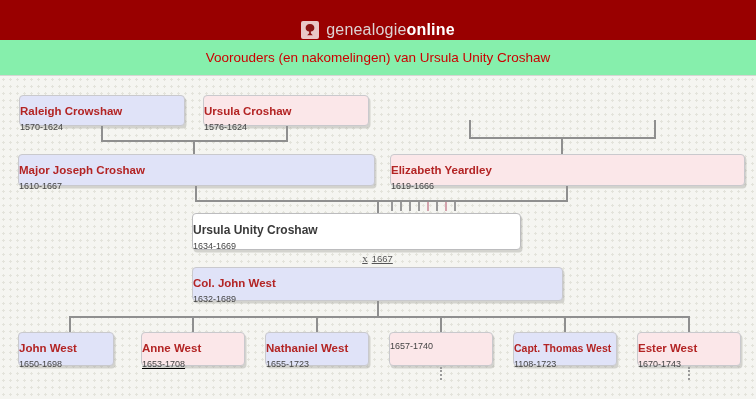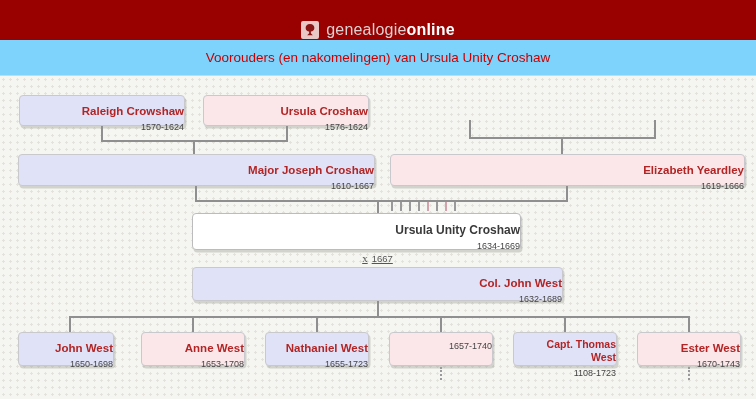--- a/index.html
+++ b/index.html
@@ -10,32 +10,32 @@
   .top-header { height:40px; background:#990000; display:flex;
     align-items:center; justify-content:center; }
   .brand { display:flex; align-items:center; gap:7px; cursor:pointer;margin-top:20px; }
   .logo-icon { width:18px; height:18px; background:rgba(255,255,255,0.78);
     border-radius:2px; display:flex; align-items:center; justify-content:center; }
   .logo-icon svg { width:14px; height:14px; }
   .brand-text { font-size:16px; color:#ddd2d2; letter-spacing:0.2px; }
   .brand-text b { color:#ffffff; font-weight:bold; }
 
   
-  .title-bar { height:36px; background:#7dd3fc; display:flex; align-items:center;
+  .title-bar { height:36px; background:#86efac; display:flex; align-items:center;
     justify-content:center; border-bottom:1px solid #d6d6d2; }
   .page-title { font-size:13.5px; font-weight:400; color:#cc0000; }
 
   
   .tree { position:relative; width:756px; height:323px;
     background-color:#f5f5f1;
     background-image:radial-gradient(circle, #e3e3db 1px, rgba(0,0,0,0) 1.1px);
     background-size:7px 7px; }
 
   .pbox { position:absolute; border:1px solid #c9c9cd; border-radius:4px;
-    text-align:right; padding-top:5px;
+    text-align:left; padding-top:5px;
     box-shadow:1.5px 2.5px 0 rgba(155,155,150,0.38); }
   .male   { background:#e0e3f8; }
   .female { background:#fbe7e9; }
   .central{ background:#ffffff; border-color:#bcbcbe; }
   .pname { display:inline-block; font-size:11.5px; font-weight:bold;
     color:#b32424; text-decoration:none; cursor:pointer; line-height:13px; }
   .central .pname { color:#3a3a3a; cursor:default; font-size:12px; }
   .pdates { font-size:9px; color:#444444; margin-top:3px; }
 
   .hline, .vline { position:absolute; background:#8f8f8f; }
@@ -137,32 +137,32 @@
   <div class="vline" style="left:192px; top:240px; height:16px;"></div>
   <div class="vline" style="left:316px; top:240px; height:16px;"></div>
   <div class="vline" style="left:440px; top:240px; height:16px;"></div>
   <div class="vline" style="left:564px; top:240px; height:16px;"></div>
   <div class="vline" style="left:688px; top:240px; height:16px;"></div>
 
   <div class="pbox male" style="left:18px; top:256px; width:96px; height:34px;">
     <a class="pname">John West</a>
     <div class="pdates">1650-1698</div>
   </div>
-  <div class="pbox female" style="left:141px; top:256px; width:104px; height:34px;">
+  <div class="pbox female" style="left:141px; top:256px; width:104px; height:34px;text-decoration:underline;">
     <a class="pname">Anne West</a>
     <div class="pdates">1653-1708</div>
   </div>
   <div class="pbox male" style="left:265px; top:256px; width:104px; height:34px;">
     <a class="pname">Nathaniel West</a>
     <div class="pdates">1655-1723</div>
   </div>
   <div class="pbox female" style="left:389px; top:256px; width:104px; height:34px;">
     <div class="pdates">1657-1740</div>
   </div>
-  <div class="pbox male" style="left:513px; top:256px; width:104px; height:34px;padding-left:32px;">
+  <div class="pbox male" style="left:513px; top:256px; width:104px; height:34px;">
     <a class="pname" style="font-size:10.5px;">Capt. Thomas West</a>
     <div class="pdates">1108-1723</div>
   </div>
   <div class="pbox female" style="left:637px; top:256px; width:104px; height:34px;">
     <a class="pname">Ester West</a>
     <div class="pdates">1670-1743</div>
   </div>
 
   <div class="dotted-desc" style="left:440px; top:291px;"></div>
   <div class="dotted-desc" style="left:688px; top:291px;"></div>

